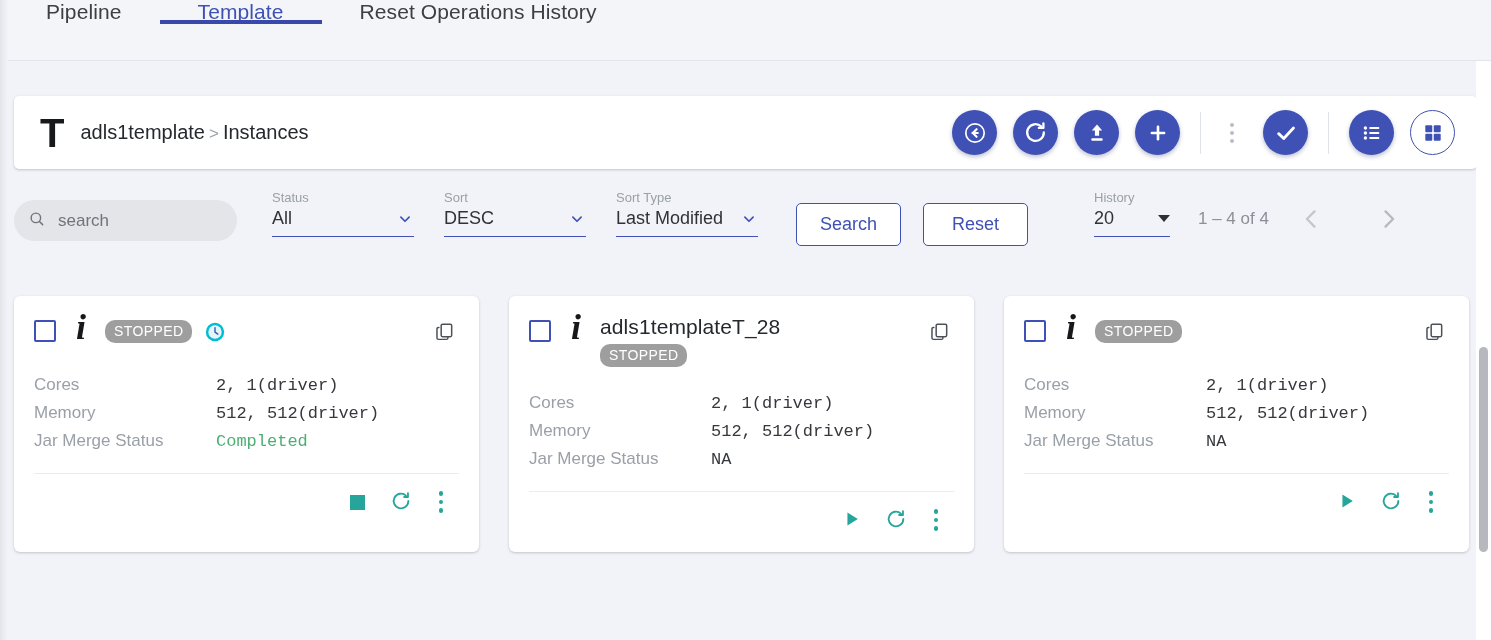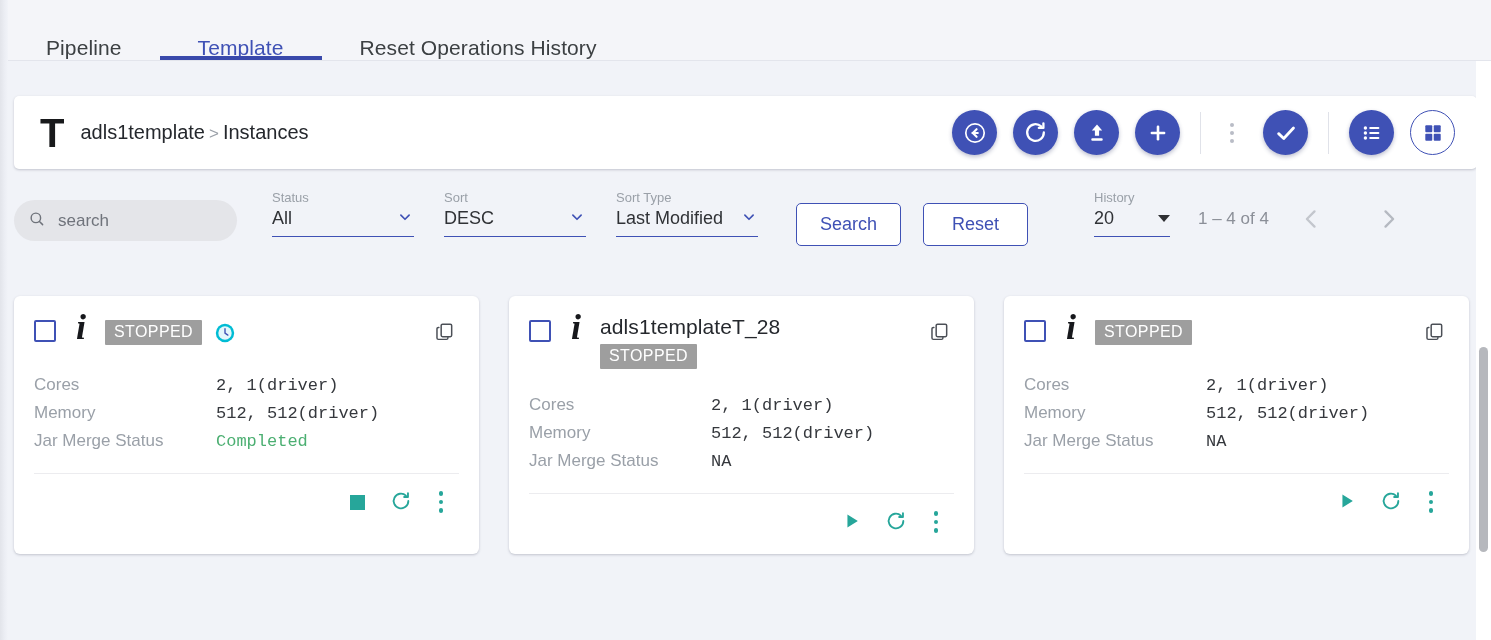--- a/index.html
+++ b/index.html
@@ -16,21 +16,21 @@
     position: absolute; left: 0; top: 0; width: 8px; height: 640px;
     background: linear-gradient(to right, #e2e4ea 0%, #eceef4 60%, #f1f3f8 100%);
     z-index: 40;
   }
 
   
   .tabbar {
     position: absolute; left: 0; top: 0; width: 1491px; height: 61px;
     background: #f4f5f9;
     border-bottom: 1px solid #e3e5ec;
-    display: flex; align-items: flex-end;
+    display: flex; align-items: flex-start;
     padding-left: 8px;
   }
   .tab {
     display: flex; align-items: center; justify-content: center;
     font-size: 21px; color: #3c4043; letter-spacing: .1px;
     padding: 0 38px; position: relative; cursor: pointer;
     background: transparent;
   }
   .tab.active { color: #3f51b5; }
   .tab.active::after {
@@ -90,21 +90,21 @@
   .search-pill input {
     border: none; outline: none; background: transparent; margin-left: 12px;
     font-size: 17px; color: #5f6368; width: 160px;
     font-family: "Liberation Sans", sans-serif;
   }
   .search-pill input::placeholder { color: #6f737b; }
 
   .select-field { margin-left: 35px; margin-top: 0; padding-top: 0; }
   .select-field .lbl { font-size: 13px; color: #9aa0a8; margin-bottom: 3px; display: block; }
   .select-ctl {
-    display: flex; border-bottom: 1.3px solid #3f51b5;
+    display: flex; align-items: center; border-bottom: 1.3px solid #3f51b5;
     padding-bottom: 7px; cursor: pointer;
   }
   .select-ctl .val { font-size: 18px; color: #303236; white-space: nowrap; }
   .select-ctl .chev { margin-left: auto; padding-left: 14px; display: flex; }
   #status-field { width: 142px; }
   #sorttype-field { width: 142px; margin-left: 30px; }
   #sort-field { width: 142px; margin-left: 30px; }
 
   .btn {
     height: 43px; min-width: 105px; border-radius: 5px;
@@ -152,22 +152,22 @@
   }
   .info-i {
     font-family: "Liberation Serif", serif; font-style: italic; font-weight: bold;
     font-size: 36px; color: #17181c; line-height: .92; margin-left: 20px;
     margin-top: -3px; cursor: pointer; flex: 0 0 auto;
   }
   .title-wrap { margin-left: 19px; margin-top: 1px; }
   .card-title { font-size: 21px; color: #25282d; letter-spacing: .1px; white-space: nowrap; }
   .badges { display: flex; align-items: center; margin-top: 5px; }
   .badge {
-    background: #9e9e9e; color: #fff; font-size: 16px; letter-spacing: .4px;
-    padding: 3px 9px 4px 9px; border-radius: 1px;
+    background: #9e9e9e; color: #fff; font-size: 14px; letter-spacing: .4px;
+    padding: 3px 9px 4px 9px; border-radius: 10px;
   }
   .clock-ico { margin-left: 12px; display: flex; align-items: center; cursor: pointer; }
   .copy-btn { margin-left: auto; background: none; border: none; cursor: pointer; padding: 4px; margin-top: 3px; }
 
   .card-body { margin-top: 26px; }
   .row { display: flex; align-items: baseline; margin-bottom: 8px; }
   .row .k { width: 182px; font-size: 17px; color: #9aa0a8; flex: 0 0 auto; }
   .row .v { font-size: 17px; color: #35383d; font-family: Liberation Mono, monospace; }
   .row .v.ok { color: #4caf72; }
 

